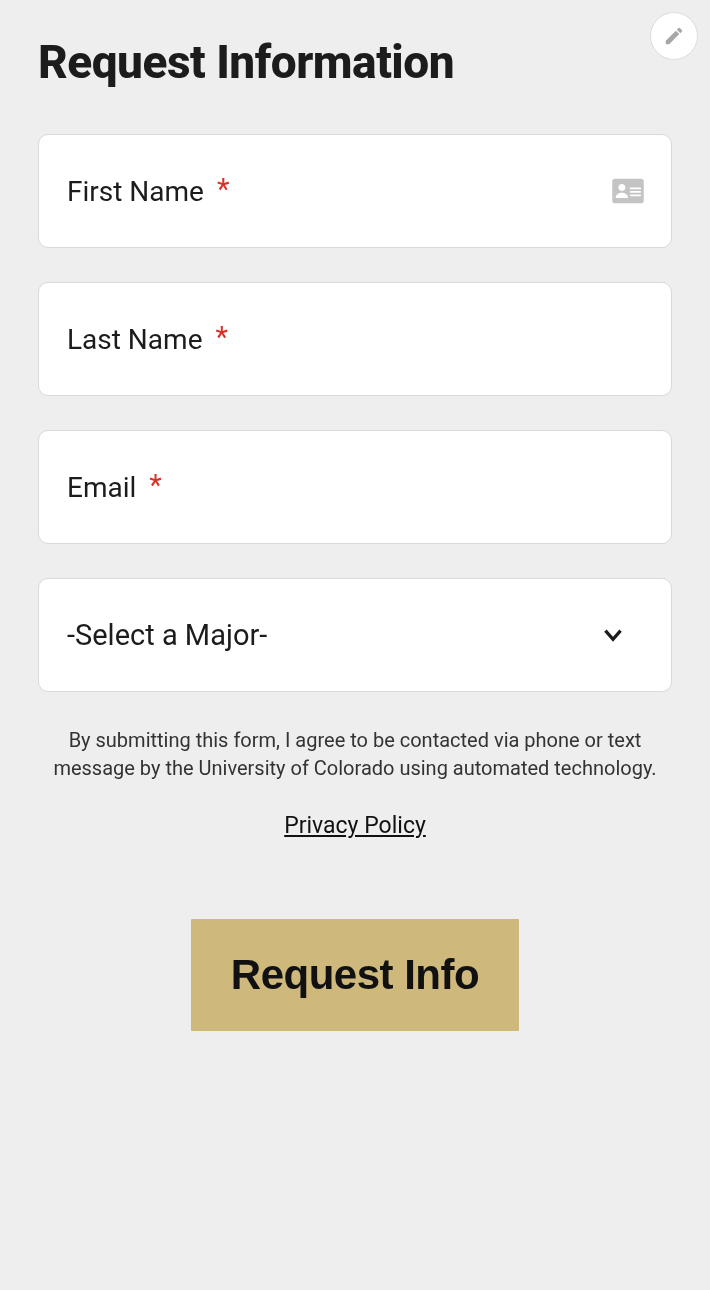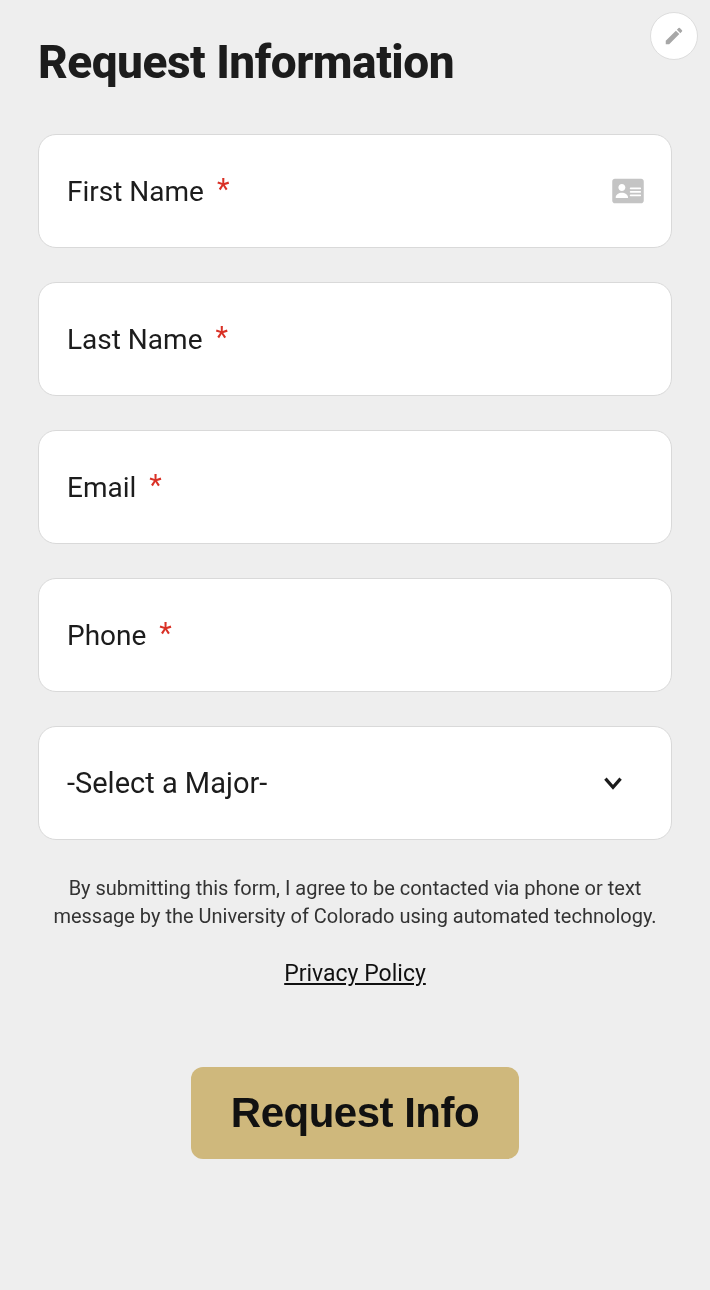--- a/index.html
+++ b/index.html
@@ -36,21 +36,21 @@
     font-weight: 800;
     letter-spacing: -0.5px;
     color: #1c1c1c;
     margin-top: 15px;
     margin-bottom: 45px;
   }
   .field {
     position: relative;
     background: #ffffff;
     border: 1px solid #d9d9d9;
-    border-radius: 18px;
+    border-radius: 10px;
     height: 114px;
     display: flex;
     align-items: center;
     padding: 0 28px;
     margin-bottom: 34px;
   }
   .field-label {
     font-size: 28px;
     font-weight: 400;
     color: #1c1c1c;
@@ -104,22 +104,22 @@
     margin-bottom: 80px;
     cursor: pointer;
   }
   .submit-wrap {
     display: flex;
     justify-content: center;
   }
   .submit-btn {
     background: #cfb87c;
     border: none;
-    border-radius: 12px;
-    padding: 22px 40px;
+    border-radius: 1px;
+    padding: 32px 40px;
     font-size: 42px;
     font-weight: 800;
     color: #111;
     cursor: pointer;
     letter-spacing: -0.5px;
   }
 </style>
 </head>
 <body>
 
@@ -150,26 +150,20 @@
     </span>
   </div>
 
   <div class="field">
     <span class="field-label">
       <span>Email</span>
       <span class="req">*</span>
     </span>
   </div>
 
-  <div class="field">
-    <span class="field-label">
-      <span>Phone</span>
-      <span class="req">*</span>
-    </span>
-  </div>
 
   <div class="field select-field">
     <span class="select-value">-Select a Major-</span>
     <svg class="chev" viewBox="0 0 24 24">
       <polyline points="5 8 12 16 19 8"></polyline>
     </svg>
   </div>
 
   <p class="disclaimer">By submitting this form, I agree to be contacted via phone or text message by the University of Colorado using automated technology.</p>
 

